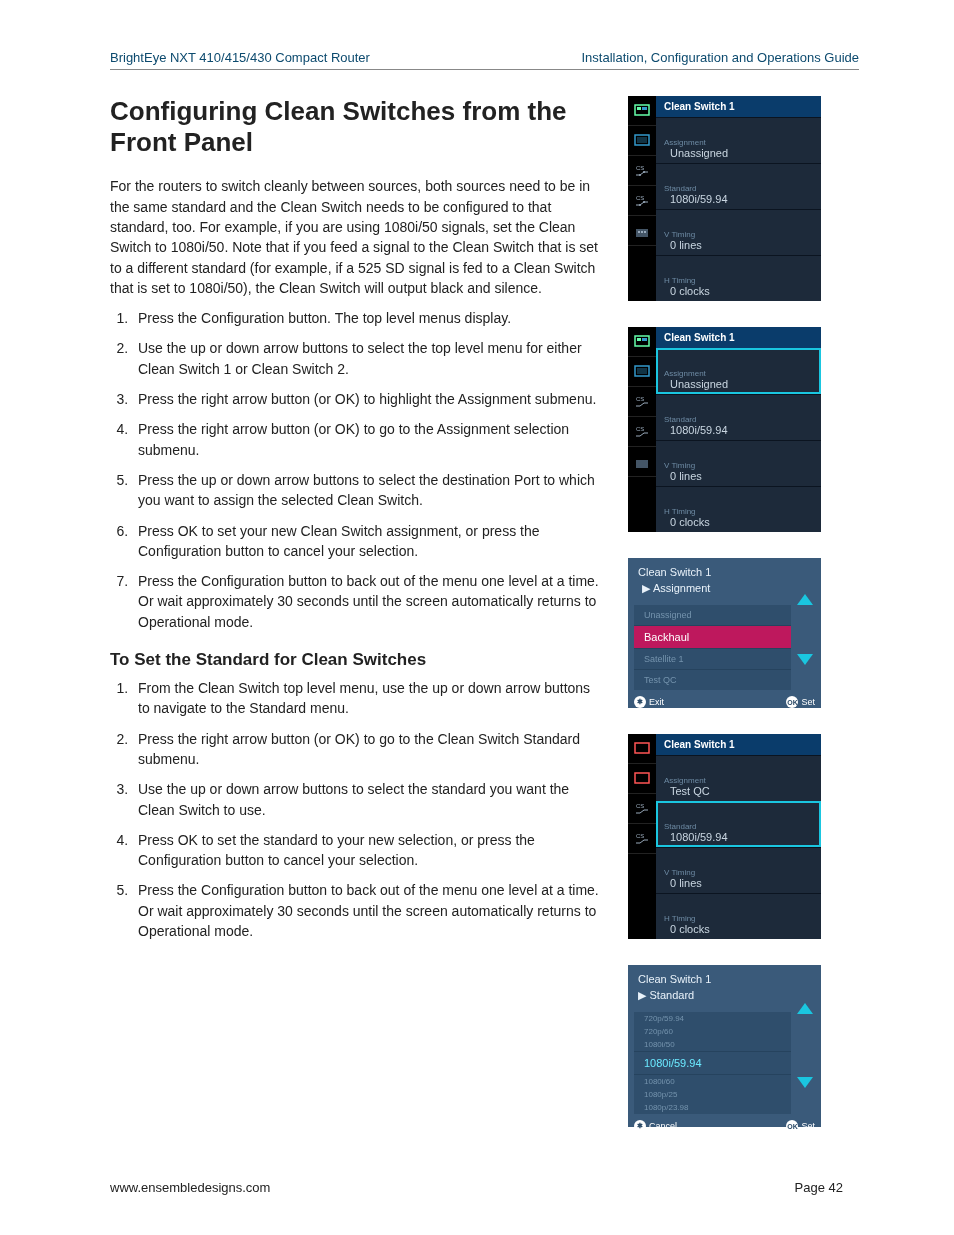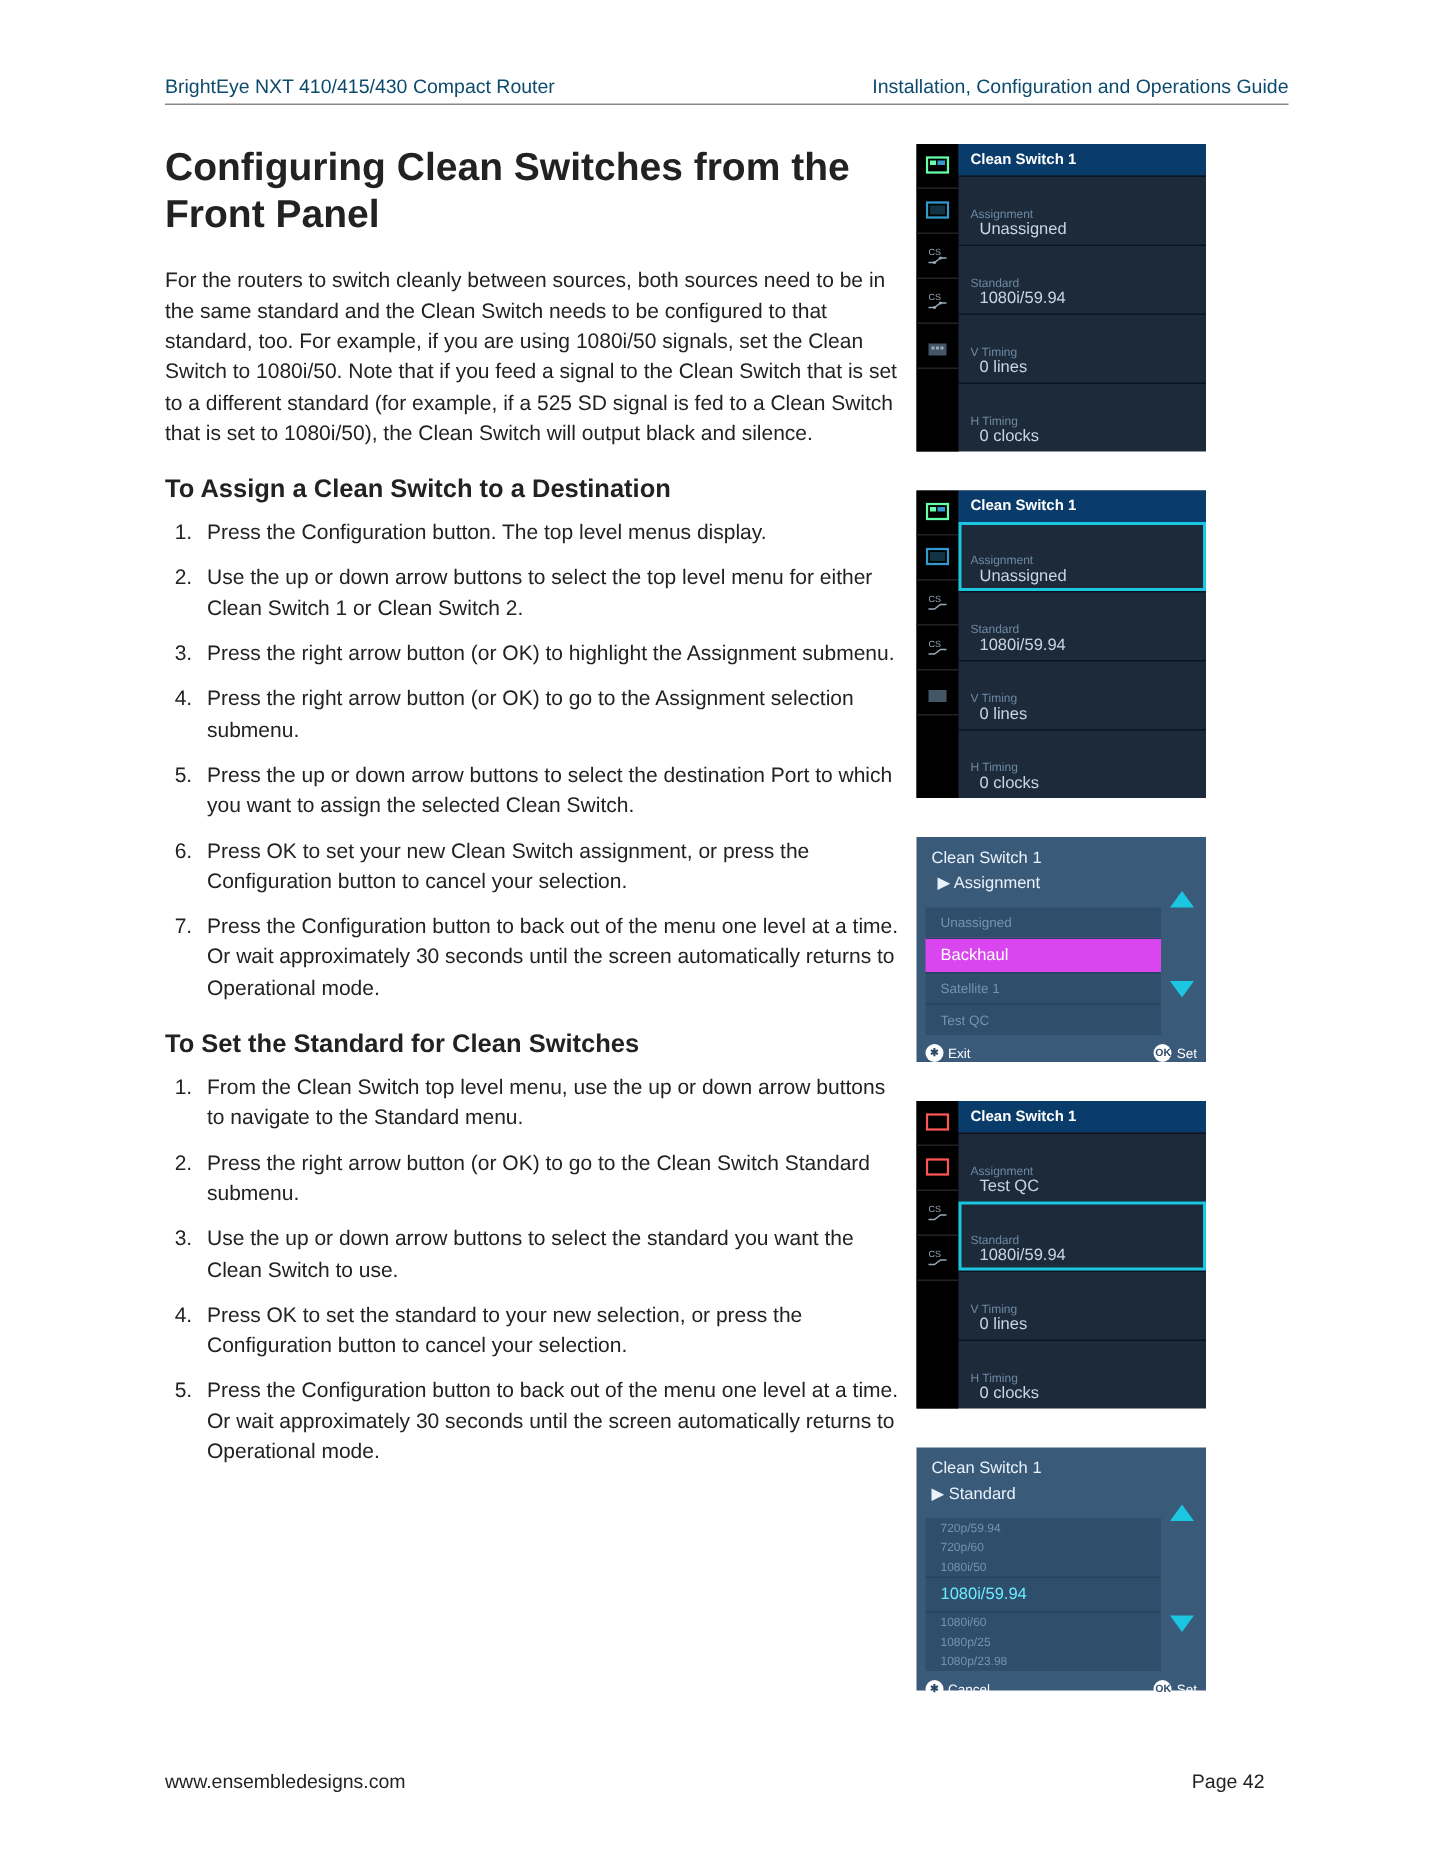--- a/index.html
+++ b/index.html
@@ -4,42 +4,42 @@
 <style>
   *{box-sizing:border-box;margin:0;padding:0}
   body{font-family:"Segoe UI","Myriad Pro",Arial,sans-serif;font-size:14px;color:#222;background:#fff;width:954px;margin:0 auto}
   .page{padding:50px 95px 60px 110px;position:relative;min-height:1235px}
   .hdr{display:flex;justify-content:space-between;font-size:13px;color:#0c4a6e;border-bottom:1px solid #888;padding-bottom:4px;margin-bottom:26px}
   h1{font-size:26px;font-weight:700;margin-bottom:18px;line-height:1.2}
   h2{font-size:17px;font-weight:700;margin:18px 0 8px 0}
   p{font-size:14px;line-height:1.45;margin-bottom:10px}
   ol{padding-left:22px;margin-bottom:16px}
   ol li{font-size:14px;line-height:1.45;margin-bottom:10px;padding-left:6px}
-  .content{display:flex;gap:11px}
+  .content{display:flex;gap:28px}
   .left{flex:1;max-width:490px}
   .right{width:193px}
   .panel{background:#1d2a3a;color:#cfd9e3;font-family:Verdana,Arial,sans-serif;font-size:9px;margin-bottom:26px;position:relative}
   .panel-inner{display:flex}
   .icons{width:28px;background:#000;display:flex;flex-direction:column}
   .ic{height:30px;border-bottom:1px solid #222;display:flex;align-items:center;justify-content:center}
   .ic svg{width:16px;height:16px}
   .rows{flex:1}
   .ptitle{background:#0a3c6b;color:#fff;font-weight:700;font-size:10px;padding:5px 8px}
   .prow{border-top:1px solid #0b1420;padding:20px 8px 4px}
   .prow.sel{outline:2px solid #1ac6e0;outline-offset:-2px}
   .lbl{color:#6d8aa3;font-size:8px}
   .val{color:#c9d6e1;font-size:11px;padding-left:6px}
   
   .sub{background:#3a5a7a;color:#d6e2ee;font-family:Verdana,Arial,sans-serif;font-size:10px;margin-bottom:26px;position:relative;padding:6px 0 0 0}
   .sub .crumb{padding:2px 10px;font-size:11px;color:#e9f2fa}
   .sub .crumb .arrow{margin-right:4px}
   .sub .list{margin:8px 6px 2px 6px;background:#2f4e6c}
   .sub .opt{padding:5px 10px;font-size:10px;color:#c4d4e3;border-top:1px solid #26435e}
   .sub .opt.first{border-top:none}
-  .sub .opt.hi{background:#d946ef;color:#fff;font-size:11px}
+  .sub .opt.hi{background:#be185d;color:#fff;font-size:11px}
   .sub .opt.sel{color:#6be9ff;font-size:11px}
   .sub .opt.dim{color:#7493ad;font-size:9px}
   .sub .btns{display:flex;justify-content:space-between;gap:10px;padding:4px 6px 6px;font-size:9px;align-items:center}
   .pill{display:inline-flex;align-items:center;gap:3px;color:#fff}
   .pill .g{width:12px;height:12px;border-radius:50%;background:#fff;color:#2b4a67;display:inline-flex;align-items:center;justify-content:center;font-size:7px;font-weight:700}
   .tri{width:0;height:0;border-left:8px solid transparent;border-right:8px solid transparent;position:absolute;right:8px}
   .tri.up{border-bottom:11px solid #1ac6e0}
   .tri.dn{border-top:11px solid #1ac6e0}
   .ftr{position:absolute;bottom:40px;left:110px;right:111px;display:flex;justify-content:space-between;font-size:13px}
 </style>
@@ -50,21 +50,20 @@
   <div class="hdr">
     <span>BrightEye NXT 410/415/430 Compact Router</span>
     <span>Installation, Configuration and Operations Guide</span>
   </div>
 
   <div class="content">
     <div class="left">
       <h1>Configuring Clean Switches from the Front Panel</h1>
       <p>For the routers to switch cleanly between sources, both sources need to be in the same standard and the Clean Switch needs to be configured to that standard, too.  For example, if you are using 1080i/50 signals, set the Clean Switch to 1080i/50. Note that if you feed a signal to the Clean Switch that is set to a different standard (for example, if a 525 SD signal is fed to a Clean Switch that is set to 1080i/50), the Clean Switch will output black and silence.</p>
 
-      <h2>To Assign a Clean Switch to a Destination</h2>
       <ol>
         <li>Press the Configuration button. The top level menus display.</li>
         <li>Use the up or down arrow buttons to select the top level menu for either Clean Switch 1 or Clean Switch 2.</li>
         <li>Press the right arrow button (or OK) to highlight the Assignment submenu.</li>
         <li>Press the right arrow button (or OK) to go to the Assignment selection submenu.</li>
         <li>Press the up or down arrow buttons to select the destination Port to which you want to assign the selected Clean Switch.</li>
         <li>Press OK to set your new Clean Switch assignment, or press the Configuration button to cancel your selection.</li>
         <li>Press the Configuration button to back out of the menu one level at a time. Or wait approximately 30 seconds until the screen automatically returns to Operational mode.</li>
       </ol>
 

